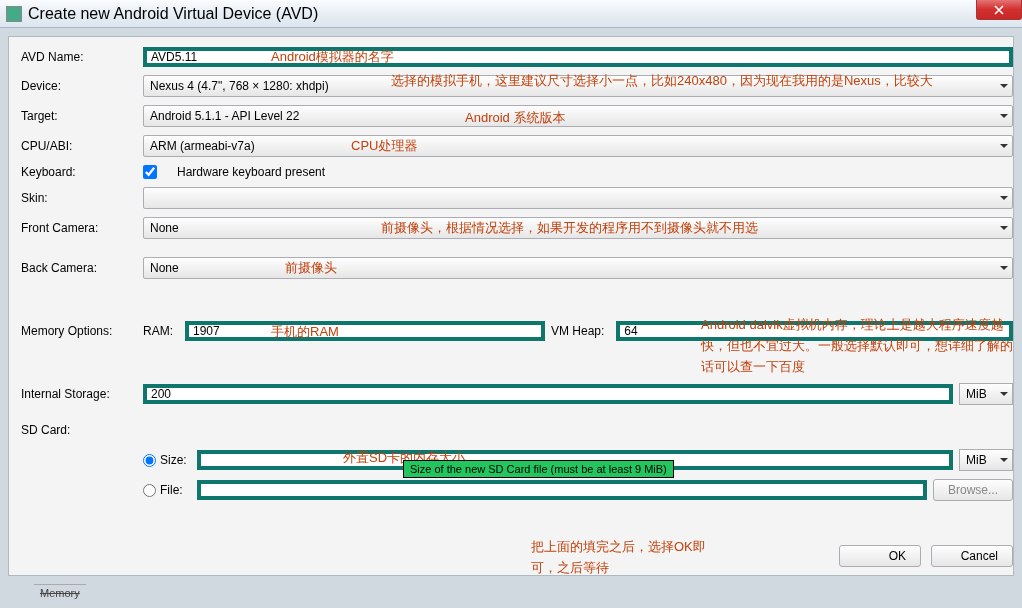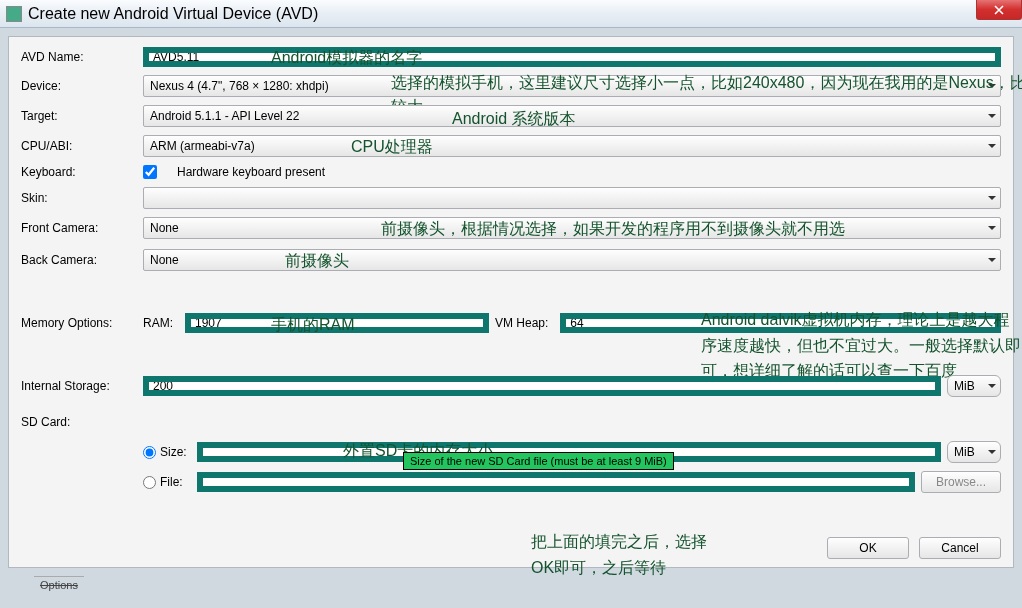--- a/index.html
+++ b/index.html
@@ -36,41 +36,41 @@
       color: #fff;
       text-align: center;
       line-height: 18px;
       font-weight: bold;
       cursor: pointer;
     }
     .dialog-body {
       background: #f4f4f4;
       border: 1px solid #b0b8c0;
       margin: 8px;
-      padding: 10px 12px 8px 12px;
+      padding: 10px 0 8px 12px;
     }
     .form-row {
       display: flex;
       align-items: center;
       margin-bottom: 8px;
       position: relative;
     }
     .label-col {
       width: 122px;
       flex-shrink: 0;
     }
     .input-col {
       flex: 1;
       display: flex;
       align-items: center;
       gap: 6px;
     }
     input[type=text].textfield {
       height: 20px;
-      border: 6px solid #0f766e;
+      border: 4px solid #0f766e;
       padding: 0 4px;
       font-size: 12px;
       font-family: inherit;
       background: #fff;
     }
     .textfield.full { flex: 1; }
     .combo {
       height: 22px;
       flex: 1;
       background: linear-gradient(to bottom, #fefefe, #e6e6e6);
@@ -92,34 +92,34 @@
       border-right: 4px solid transparent;
       border-top: 4px solid #333;
     }
     .checkbox-wrap {
       display: flex;
       align-items: center;
       gap: 20px;
     }
     input[type=checkbox] { width: 14px; height: 14px; }
     .annotation {
-      color: #14532d;
+      color: #c2410c;
       position: absolute;
       white-space: nowrap;
-      font-size: 16px;
+      font-size: 13px;
       pointer-events: none;
     }
     .section-gap { height: 24px; }
     .memory-row .sub-label { margin-right: 6px; }
     .unit-combo {
       width: 54px;
       height: 22px;
       background: linear-gradient(to bottom, #fefefe, #e6e6e6);
       border: 1px solid #abadb3;
-      border-radius: 6px;
+      border-radius: 0;
       display: flex;
       align-items: center;
       padding: 0 6px;
       position: relative;
       cursor: pointer;
       flex-shrink: 0;
     }
     .sdcard-group {
       border: none;
       margin-left: 122px;
@@ -148,21 +148,21 @@
       font-family: inherit;
     }
     .browse-btn[disabled] { color: #888; cursor: default; }
     .dialog-buttons {
       display: flex;
       justify-content: flex-end;
       gap: 10px;
       margin-top: 32px;
       position: relative;
     }
-    .dialog-btn { width: 82px; }
+    .dialog-btn { width: 82px; text-align: right; }
     .tooltip-box {
       position: absolute;
       background: #22c55e;
       border: 1px solid #000;
       padding: 2px 6px;
       font-size: 11px;
       z-index: 10;
       pointer-events: none;
     }
     .taskbar-stub {
@@ -216,21 +216,21 @@
   </div>
 
   <div class="form-row">
     <div class="label-col">Target:</div>
     <div class="input-col">
       <div class="combo">
         <span>Android 5.1.1 - API Level 22</span>
         <span class="combo-arrow"></span>
       </div>
     </div>
-    <span class="annotation" style="left:431px;top:4px">Android 系统版本</span>
+    <span class="annotation" style="left:444px;top:4px">Android 系统版本</span>
   </div>
 
   <div class="form-row">
     <div class="label-col">CPU/ABI:</div>
     <div class="input-col">
       <div class="combo">
         <span>ARM (armeabi-v7a)</span>
         <span class="combo-arrow"></span>
       </div>
     </div>
@@ -261,38 +261,38 @@
     <div class="label-col">Front Camera:</div>
     <div class="input-col">
       <div class="combo">
         <span>None</span>
         <span class="combo-arrow"></span>
       </div>
     </div>
     <span class="annotation" style="left:360px;top:2px">前摄像头，根据情况选择，如果开发的程序用不到摄像头就不用选</span>
   </div>
 
-  <div class="form-row" style="margin-top:10px;margin-bottom:18px">
+  <div class="form-row" style="margin-top:18px;margin-bottom:18px">
     <div class="label-col">Back Camera:</div>
     <div class="input-col">
       <div class="combo">
         <span>None</span>
         <span class="combo-arrow"></span>
       </div>
     </div>
     <span class="annotation" style="left:264px;top:2px">前摄像头</span>
   </div>
 
   <div class="section-gap"></div>
 
   <div class="form-row memory-row" style="margin-bottom:18px">
     <div class="label-col">Memory Options:</div>
     <div class="input-col">
       <span class="sub-label">RAM:</span>
-      <input type="text" class="textfield" style="width: 304px;" value="1907">
+      <input type="text" class="textfield" style="width: 360px;" value="1907">
       <span class="sub-label" style="">VM Heap:</span>
       <input type="text" class="textfield" style="flex: 1 1 0%;" value="64">
     </div>
     <span class="annotation" style="left:250px;top:2px">手机的RAM</span>
     <span class="annotation" style="left:680px;top:-6px;width:320px;white-space:normal;line-height:1.6">Android dalvik虚拟机内存，理论上是越大程序速度越快，但也不宜过大。一般选择默认即可，想详细了解的话可以查一下百度</span>
   </div>
 
   <div class="section-gap"></div>
 
   <div class="form-row" style="margin-bottom:18px">
@@ -335,16 +335,16 @@
   </div>
 
   <div class="dialog-buttons">
     <span class="annotation" style="left:510px;top:-8px;width:180px;white-space:normal;line-height:1.6">把上面的填完之后，选择OK即可，之后等待</span>
     <button class="dialog-btn">OK</button>
     <button class="dialog-btn">Cancel</button>
   </div>
 
 </div>
 
-<div class="taskbar-stub">Options</div>
+<div class="taskbar-stub">Memory</div>
 
 
 
 
 </body></html>

